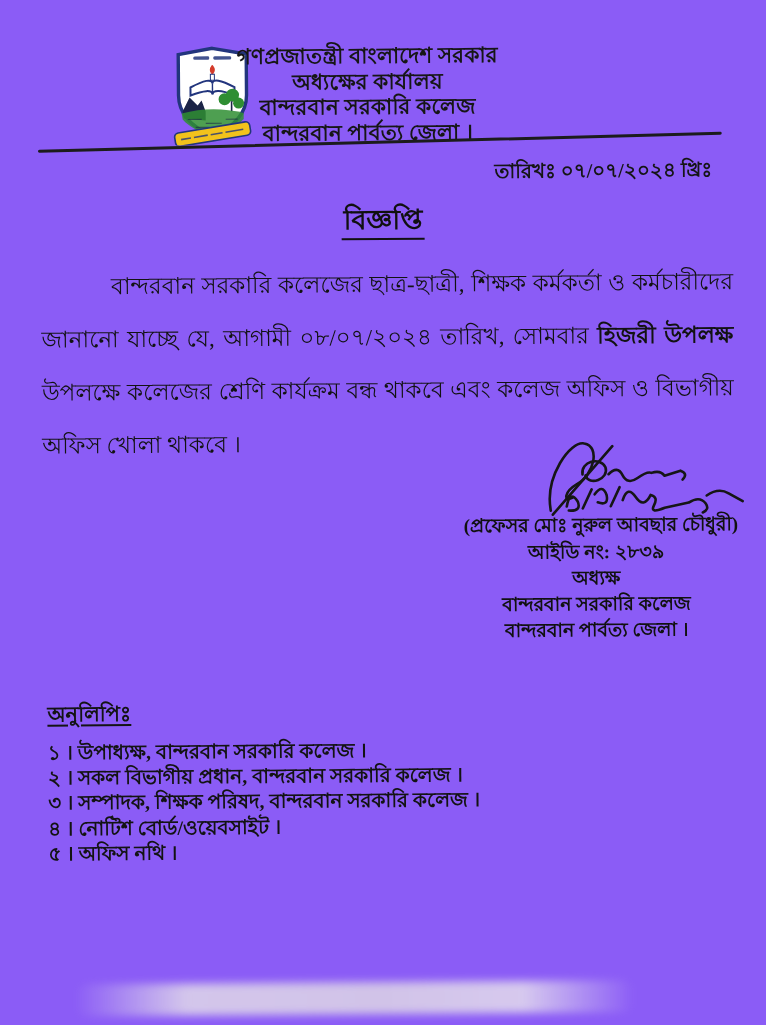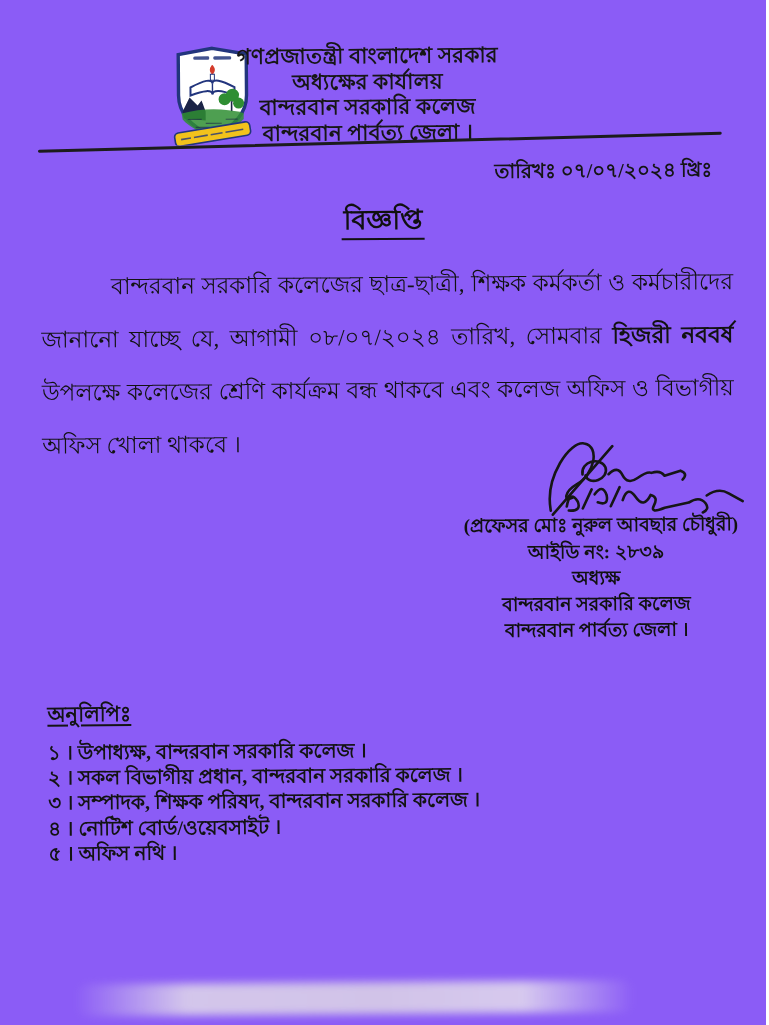--- a/index.html
+++ b/index.html
@@ -111,21 +111,21 @@
       <div>বান্দরবান পার্বত্য জেলা ।</div>
     </div>
 
     <div class="rule"></div>
     <div class="date-line">তারিখঃ ০৭/০৭/২০২৪ খ্রিঃ</div>
 
     <div class="title">
       <span>বিজ্ঞপ্তি</span>
     </div>
 
-    <p class="bodytext"><span>বান্দরবান সরকারি কলেজের ছাত্র-ছাত্রী, শিক্ষক কর্মকর্তা ও কর্মচারীদের জানানো যাচ্ছে যে, আগামী ০৮/০৭/২০২৪ তারিখ, সোমবার </span><b>হিজরী নববর্ষ</b><span> উপলক্ষে কলেজের শ্রেণি কার্যক্রম বন্ধ থাকবে এবং কলেজ অফিস ও বিভাগীয় অফিস খোলা থাকবে ।</span></p>
+    <p class="bodytext"><span>বান্দরবান সরকারি কলেজের ছাত্র-ছাত্রী, শিক্ষক কর্মকর্তা ও কর্মচারীদের জানানো যাচ্ছে যে, আগামী ০৮/০৭/২০২৪ তারিখ, সোমবার </span><b>হিজরী উপলক্ষ</b><span> উপলক্ষে কলেজের শ্রেণি কার্যক্রম বন্ধ থাকবে এবং কলেজ অফিস ও বিভাগীয় অফিস খোলা থাকবে ।</span></p>
 
     <svg class="signature-svg" viewBox="0 0 232 88">
       <g fill="none" stroke="#161616" stroke-width="2.6" stroke-linecap="round" stroke-linejoin="round">
         <path d="M30 76 C 24 42, 50 6, 64 9 C 80 12, 74 40, 56 50 C 44 57, 42 68, 52 63"></path>
         <path d="M62 40 C 60 27, 80 22, 85 33 C 89 45, 68 52, 65 41"></path>
         <path d="M32 80 L 92 12"></path>
         <path d="M88 40 q 9 -9 14 1 t 15 3 t 14 -5 q 9 -3 13 3 l 16 -5 q 8 3 2 9"></path>
         <path d="M46 72 q 3 -17 11 -5 q 4 10 -9 9"></path>
         <path d="M62 74 l 9 -19"></path>
         <path d="M74 60 q 8 -11 12 1 q 2 11 -9 7"></path>

